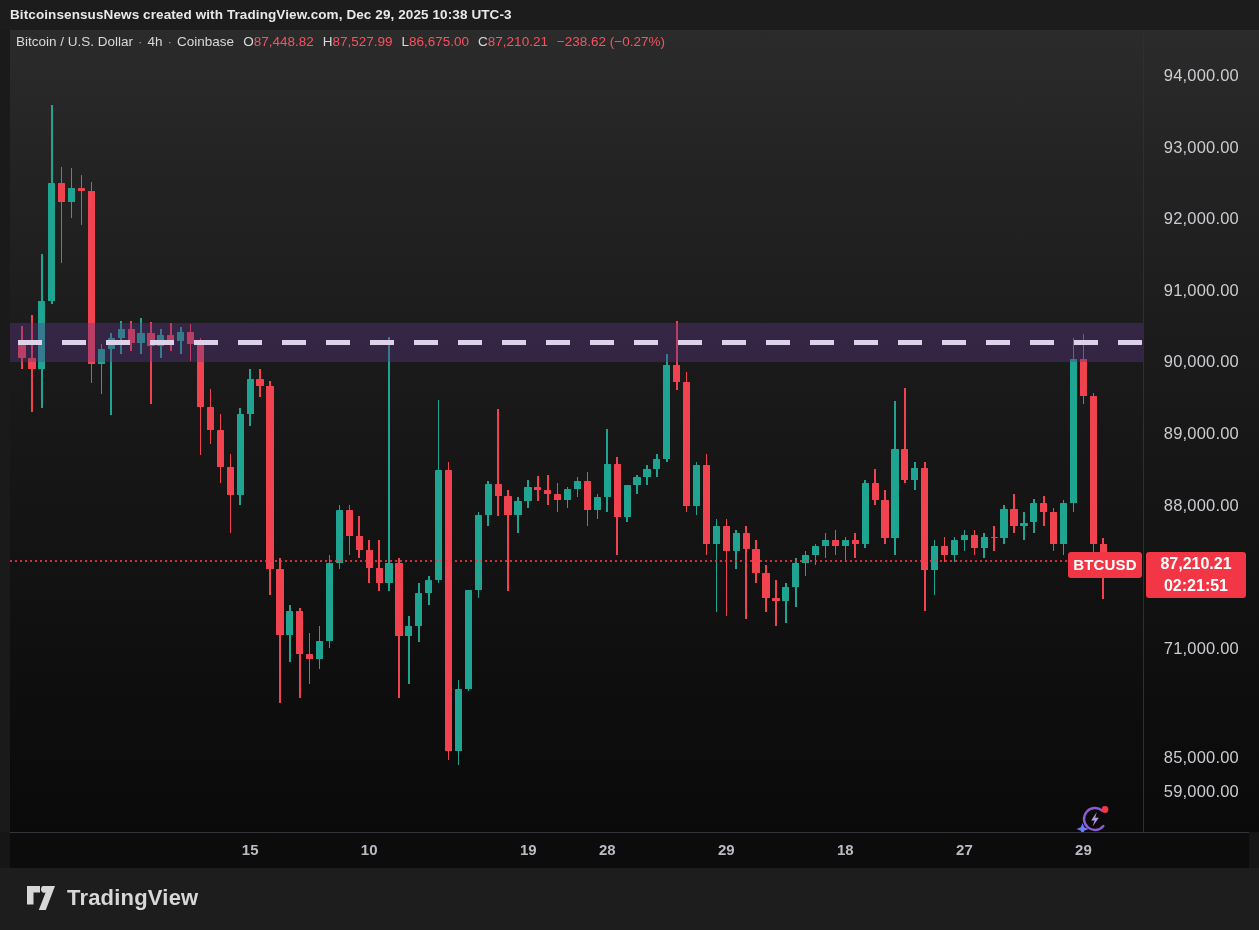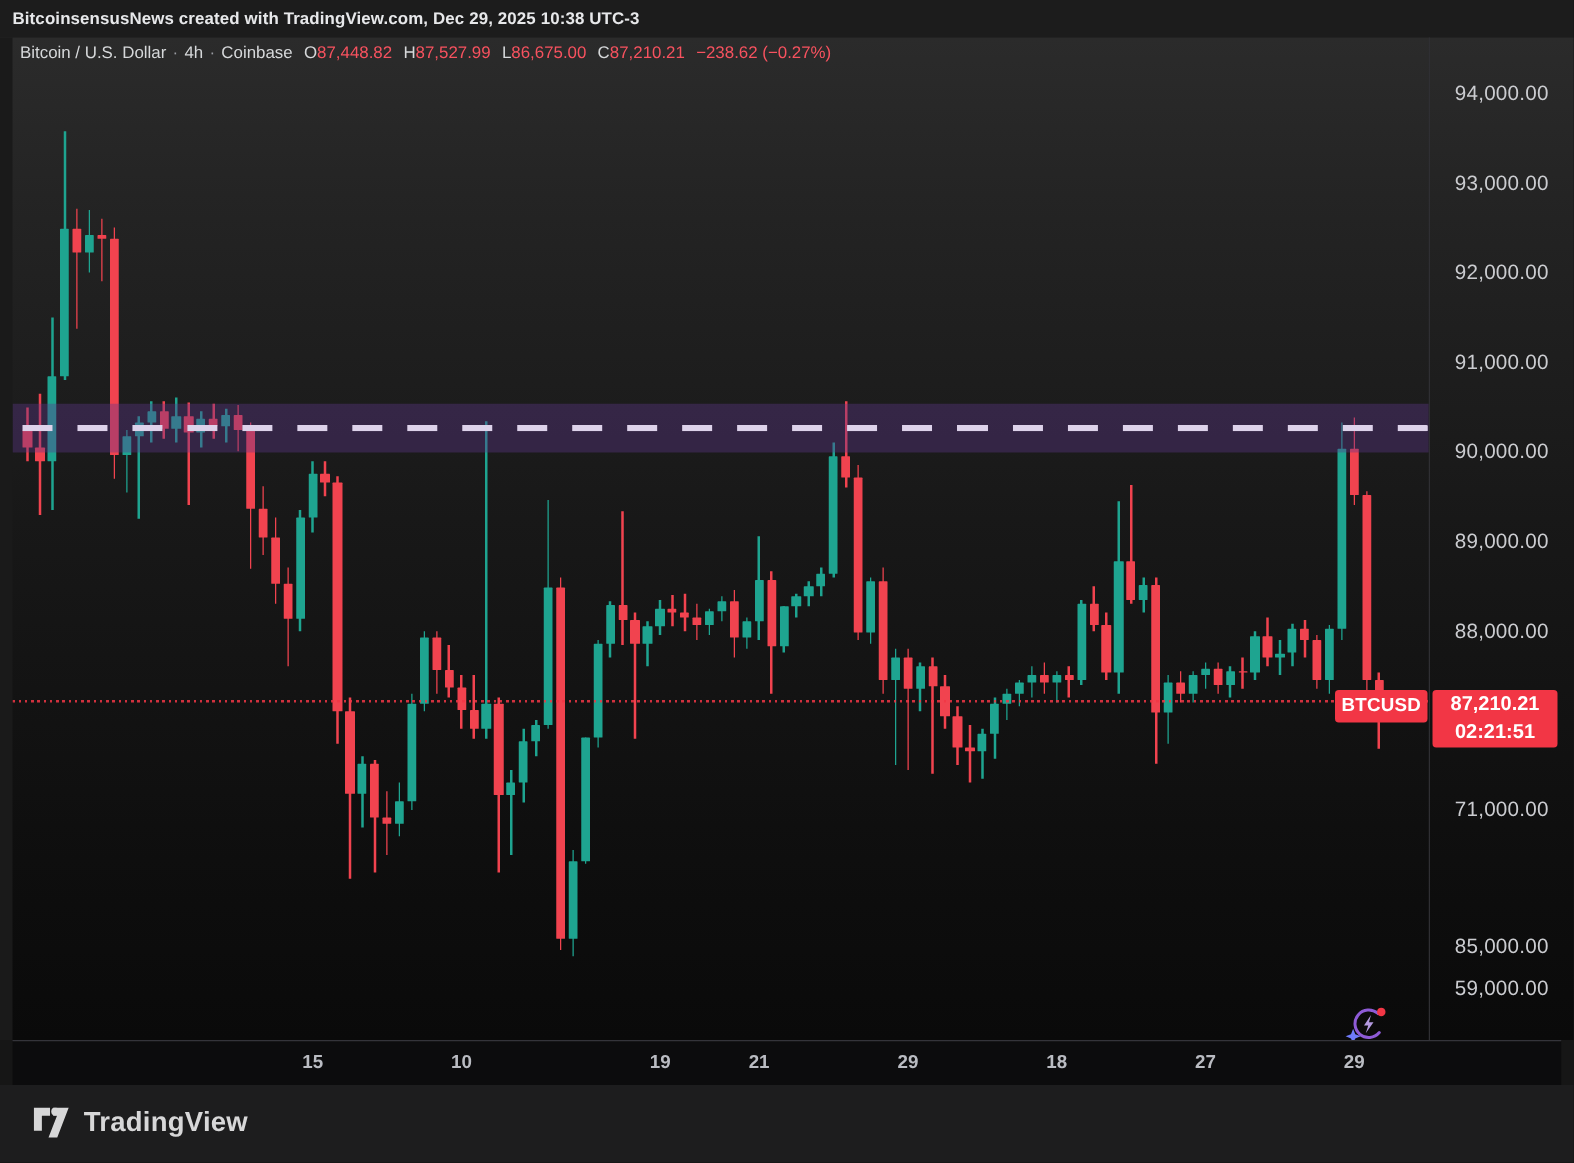--- a/index.html
+++ b/index.html
@@ -317,21 +317,21 @@
       <span class="tick" style="top: 718px;">85,000.00</span>
       <span class="tick" style="top: 752px;">59,000.00</span>
     </div>
 </div>
 
 <div class="abs taxis" id="taxis">
     <span style="left: 121.12px; margin-top: 36px;">13</span>
     <span style="left: 240.16px;">15</span>
     <span style="left: 359.2px;">10</span>
     <span style="left: 478.24px; margin-left: 40px;">19</span>
-    <span style="left: 597.28px;">21</span>
+    <span style="left: 597.28px;">28</span>
     <span style="left: 716.32px;">29</span>
     <span style="left: 835.36px;">18</span>
     <span style="left: 954.4px;">27</span>
     <span style="left: 1073.44px;">29</span>
   </div>
 
 <div class="abs footer">
   <div class="brandwrap">
     <svg width="30" height="25" viewBox="0 0 30 25">
       <path d="M0 0 h13 v6.5 h-6.5 v12 h-6.5 Z" fill="#d7d7d8"></path>

